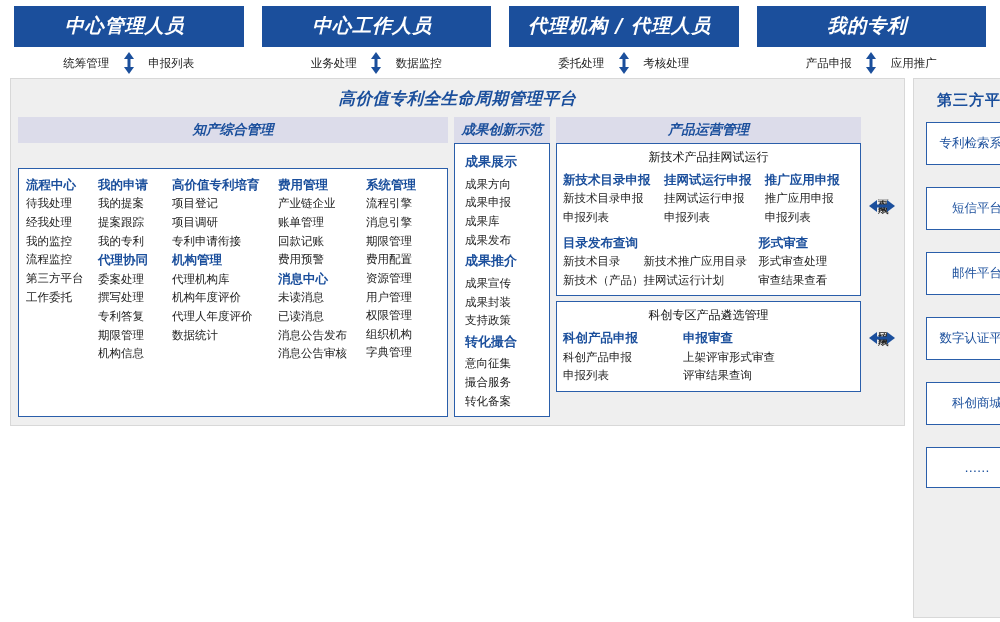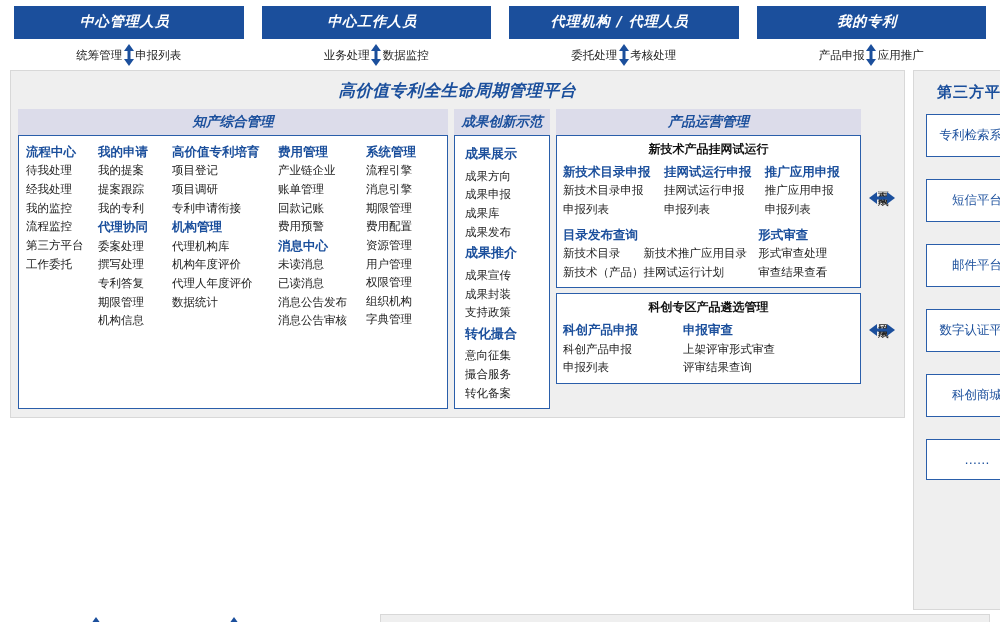--- a/index.html
+++ b/index.html
@@ -17,30 +17,30 @@
     display: flex;
     gap: 18px;
     padding: 6px 14px 0 14px;
   }
   .role-col { flex: 1; }
   .role-header {
     background: #1b4f9c;
     color: #ffffff;
     font-weight: bold;
     font-style: italic;
-    font-size: 14px;
+    font-size: 19px;
     text-align: center;
     padding: 7px 8px 8px 0;
     letter-spacing: 1px;
   }
   .role-actions {
     display: flex;
     align-items: center;
     justify-content: center;
-    gap: 1px;
+    gap: 14px;
     padding: 5px 0 4px 0;
     font-size: 11.5px;
     color: #222;
   }
   .vert-arrow {
     display: inline-block;
     width: 11px; height: 22px;
     position: relative;
     flex: 0 0 auto;
   }
@@ -104,21 +104,21 @@
     white-space: nowrap;
   }
   .col-item {
     color: #222;
     font-size: 11.5px;
     line-height: 1.62;
     white-space: nowrap;
   }
 
   
-  #sect-zcz { width: 430px; }
+  #sect-zcz { width: 430px; gap: 25px; }
   .zcz-cols { display: flex; gap: 0; }
   .zcz-col { padding: 0 2px; }
   .zcz-col.c0 { width: 72px; }
   .zcz-col.c1 { width: 74px; }
   .zcz-col.c2 { width: 106px; }
   .zcz-col.c3 { width: 88px; }
   .zcz-col.c4 { width: 74px; }
 
   
   #sect-cgcx { width: 96px; }
@@ -133,21 +133,21 @@
   #sect-cpyy .sect-box {
     border: none; background: transparent; padding: 0;
     display: flex; flex-direction: column; gap: 5px;
   }
   .subbox {
     border: 1.5px solid #2a5eaa;
     background: #ffffff;
     padding: 4px 6px 6px 6px;
   }
   .subbox-title {
-    text-align: center; font-weight: bold; font-size: 12px;
+    text-align: center; font-weight: normal; font-size: 12px;
     color: #111; padding: 1px 0 4px 0;
   }
   .tri { display: flex; }
   .tri > div { padding-right: 4px; }
   .tri .t0 { width: 104px; }
   .tri .t1 { width: 104px; }
   .tri .t2 { width: 92px; padding-right: 0; }
 
   .duo { display: flex; }
   .duo .d0 { width: 196px; }

